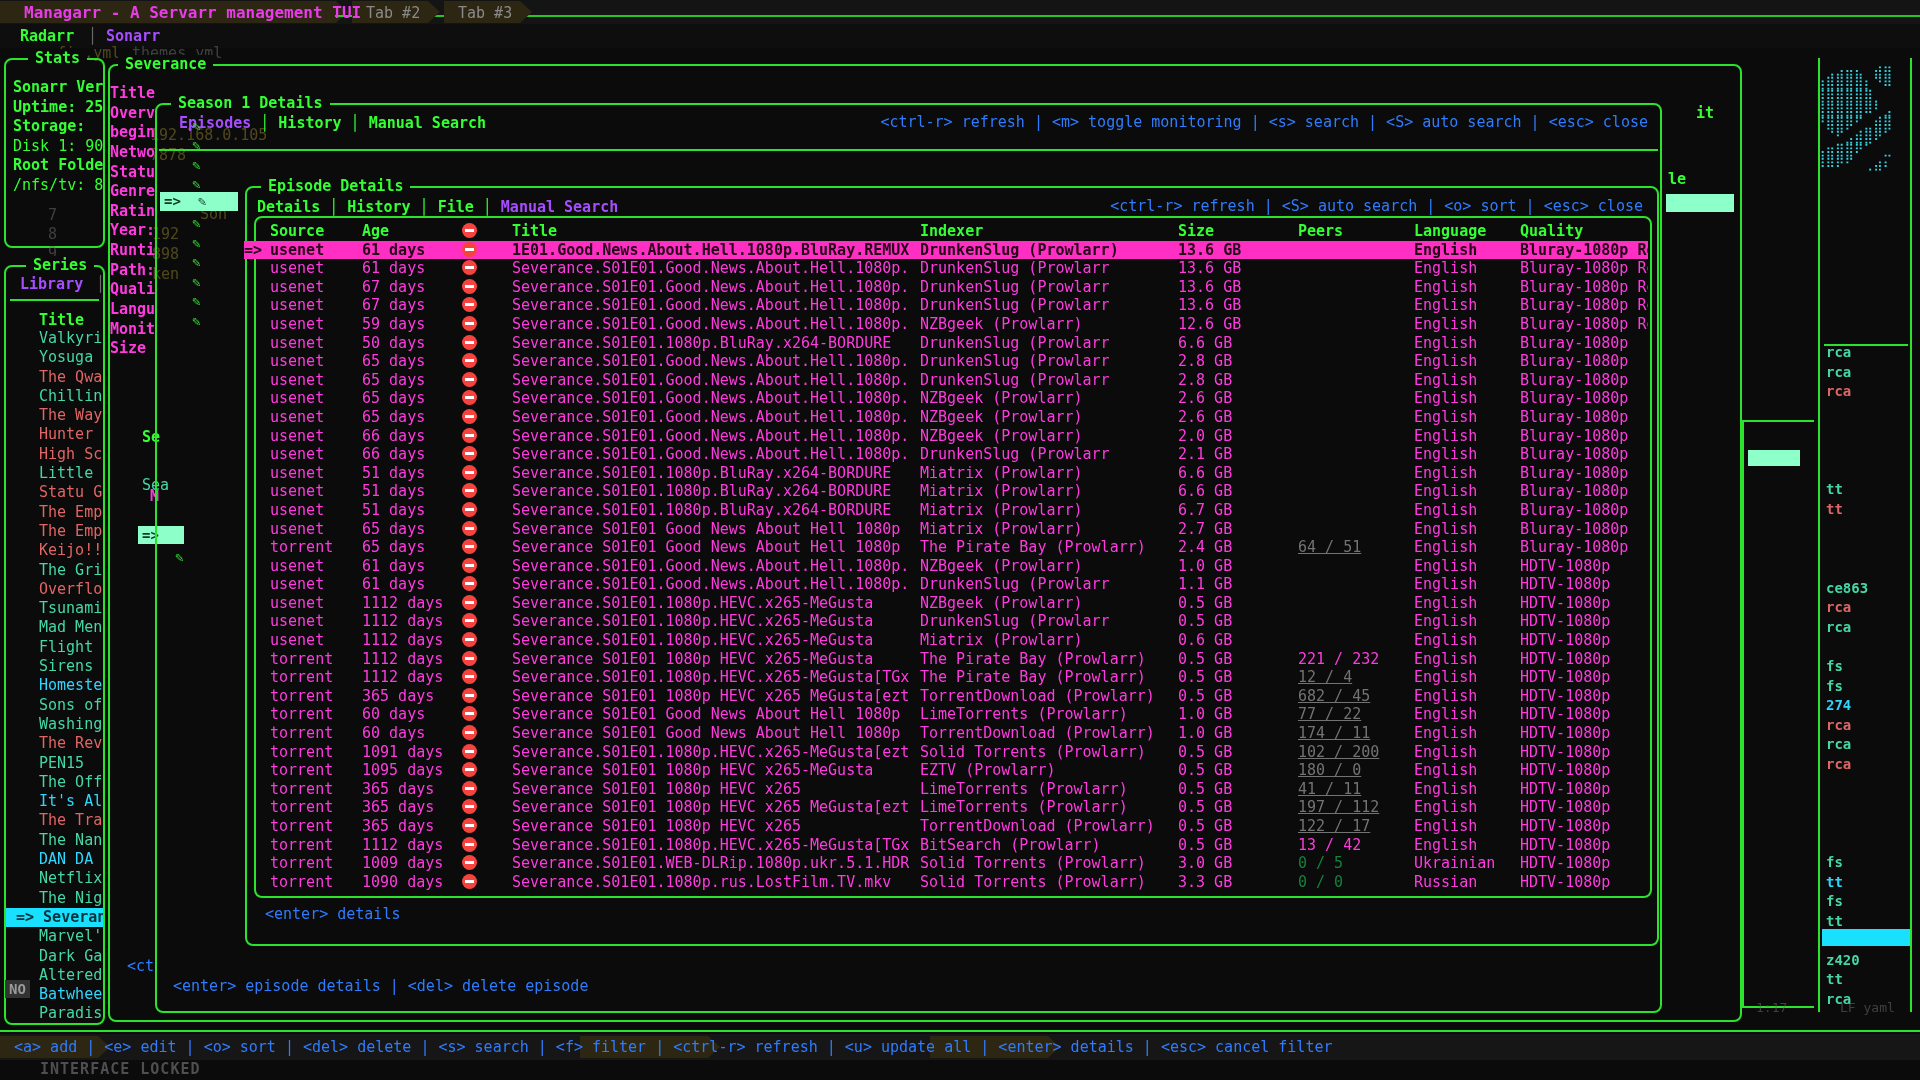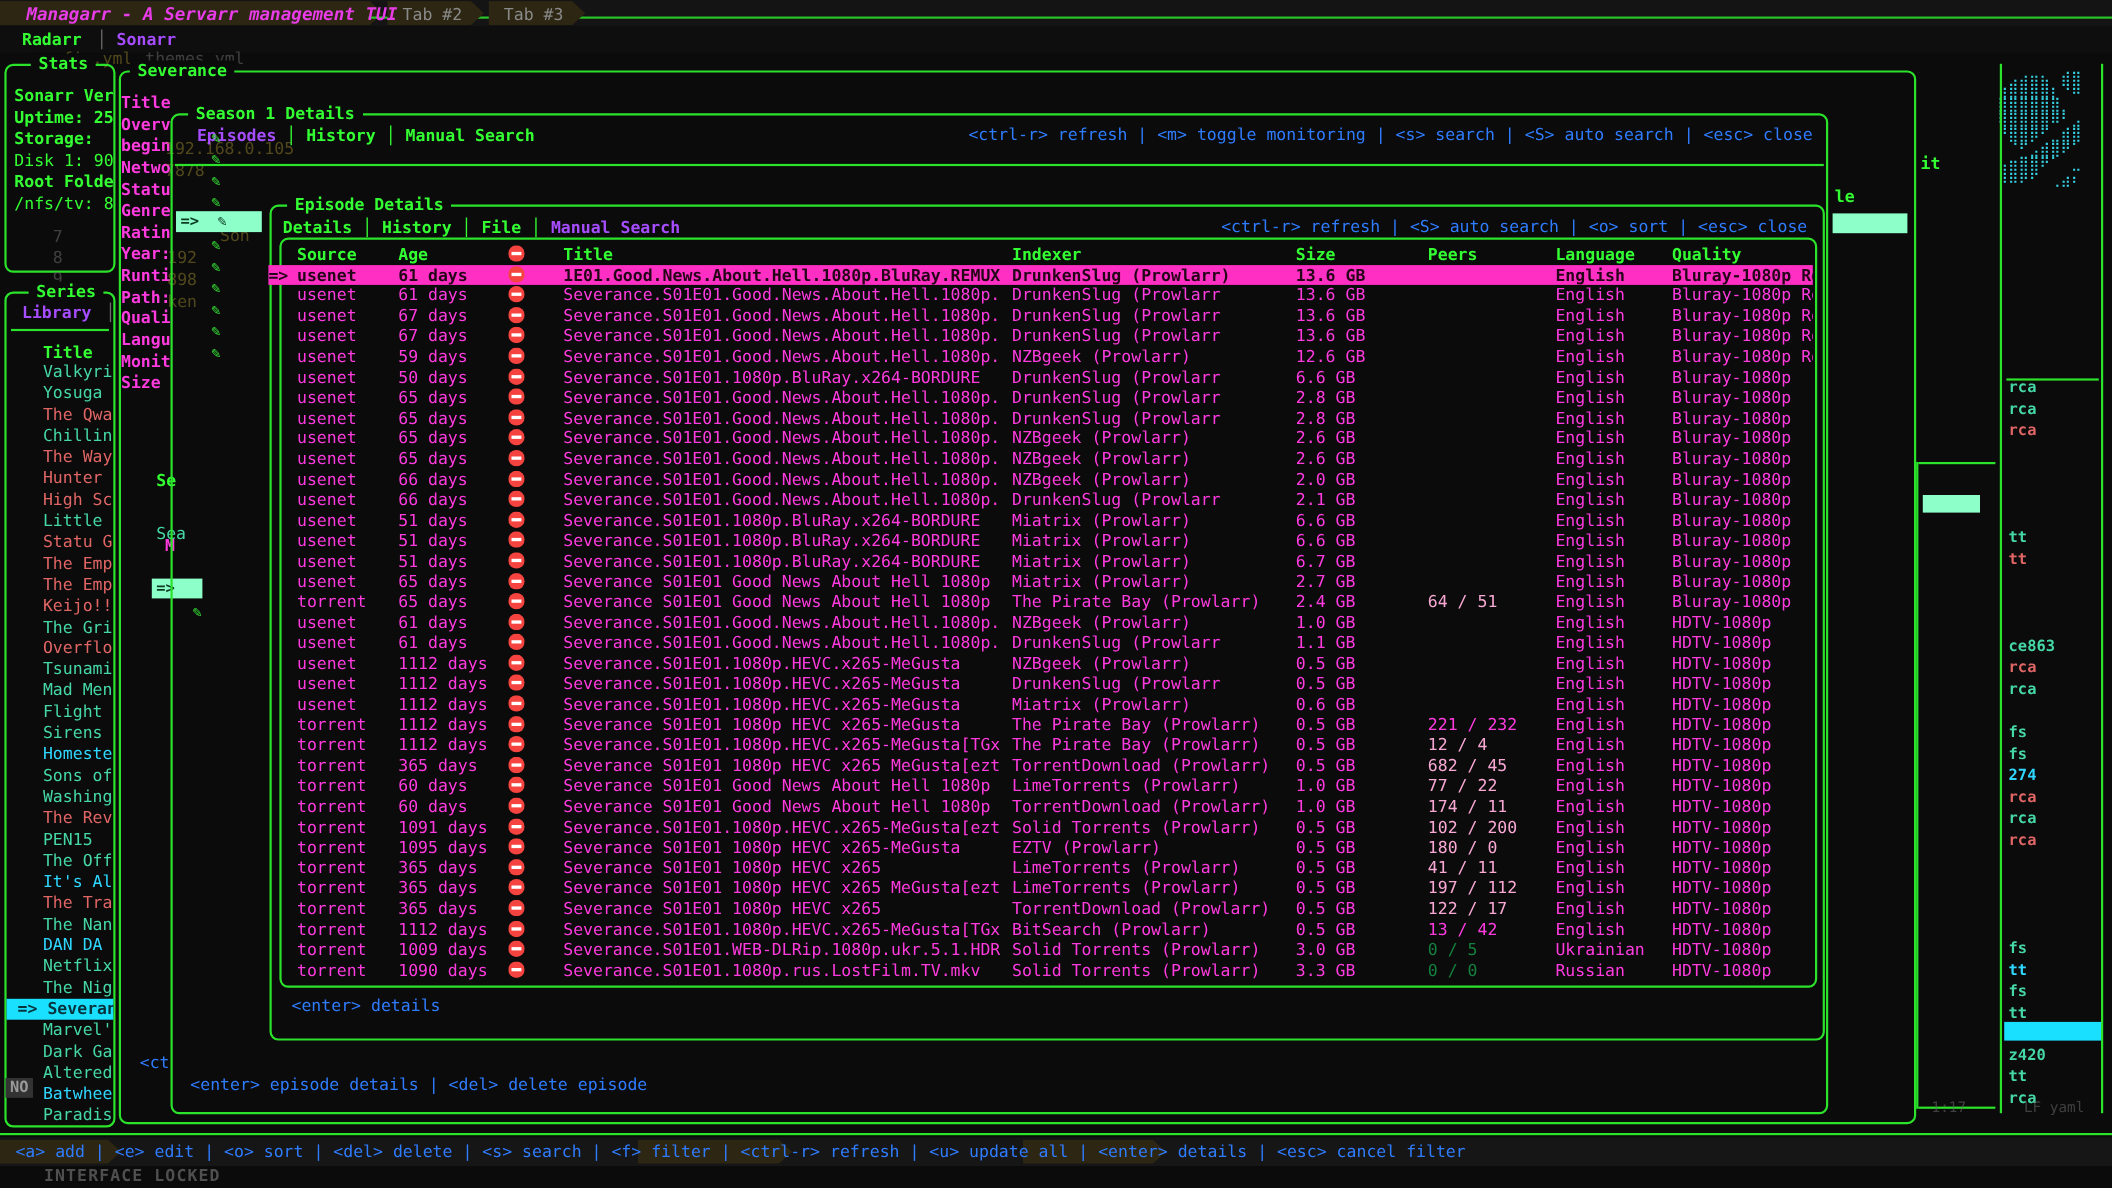--- a/index.html
+++ b/index.html
@@ -24,37 +24,37 @@
   .green { color:var(--green); } .teal { color:var(--teal); } .red { color:var(--red); }
   .cyan { color:var(--cyan); } .pink { color:var(--pink); } .purple { color:var(--purple); }
   .blue { color:var(--blue); } .olive { color:var(--olive); } .grey { color:var(--grey); }
   .faint { opacity:.55; }
 
   
   .topbar { position:absolute; left:0; top:0; width:1920px; height:24px; background:#141414; }
   .chev { position:absolute; top:1px; height:22px; background:#2c2612;
     clip-path:polygon(0 0, calc(100% - 12px) 0, 100% 50%, calc(100% - 12px) 100%, 0 100%); }
   .topline { position:absolute; top:15px; left:335px; width:1585px; height:2px; background:var(--green-border); opacity:.85; }
-  .app-title { position:absolute; left:24px; top:3px; font-size:16px; font-style:italic; font-weight:bold;
+  .app-title { position:absolute; left:24px; top:3px; font-size:16px; font-weight:bold;
     color:#e83ce8; z-index:3; }
   .ztab { position:absolute; top:4px; font-size:15px; color:#8a8a8a; z-index:2; }
 
   
   .servarr-row { position:absolute; left:0; top:24px; width:1920px; height:24px; background:#0e0e0e; }
 
   
   .etable { position:absolute; left:244px; top:222px; width:1404px; }
   .erow { display:grid; grid-template-columns:26px 92px 100px 50px 408px 258px 120px 116px 106px 1fr;
     height:18.6px; line-height:18.6px; font-size:15px; color:var(--pink); white-space:nowrap; }
   .erow > div { overflow:hidden; }
   .erow.hdr { color:var(--green); font-weight:bold; }
   .erow.sel { background:var(--pink-sel); color:#250518; font-weight:bold; }
   .no-ico { display:inline-block; width:15px; height:15px; border-radius:50%;
     background:linear-gradient(#fff,#fff) center/9px 3px no-repeat, #f5443f; vertical-align:-2px; }
-  .peers-g { color:#f9a8d4; } .peers-p { color:var(--pink); } .peers-r { color:#15803d; }
+  .peers-g { color:#737373;text-decoration:underline; } .peers-p { color:var(--pink); } .peers-r { color:#15803d; }
 
   
   .series-item { height:19.3px; line-height:19.3px; font-size:15px; padding-left:33px; white-space:nowrap; overflow:hidden; }
   .series-item.sel { background:#1ae0ff; color:#06333c; font-weight:bold; padding-left:10px; }
 
   .stats-line { height:19.6px; line-height:19.6px; font-size:15px; color:var(--green); padding-left:7px; white-space:nowrap; overflow:hidden; }
 
   .sev-label { height:19.63px; line-height:19.63px; font-size:15px; font-weight:bold; color:var(--pink); white-space:nowrap; }
 
   .pencil { position:absolute; left:192px; color:#35e035; font-size:14px; }
@@ -196,21 +196,21 @@
   <span class="pencil" style="left:175px;top:549px;">✎</span>
   <span class="txt blue" style="left:127px;top:957px;">&lt;ct</span>
 
   <div class="box" style="left:155px;top:103px;width:1507px;height:910px;">
     <div class="box-title" style="left:14px;">Season 1 Details</div>
     <div id="season-tabs" style="position:absolute;left:22px;top:8px;"><span class="purple b" style="font-size: 15px;">Episodes</span><span class="green b" style="font-size: 15px;"> │ </span><span class="green b" style="font-size: 15px;">History</span><span class="green b" style="font-size: 15px;"> │ </span><span class="green b" style="font-size: 15px;">Manual Search</span></div>
     <span class="txt blue" style="right:12px;top:8px;">&lt;ctrl-r&gt; refresh | &lt;m&gt; toggle monitoring | &lt;s&gt; search | &lt;S&gt; auto search | &lt;esc&gt; close</span>
     <div style="position:absolute;left:2px;top:44px;width:1499px;height:2px;background:var(--green-border);"></div>
     <span class="txt blue" style="left:16px;top:872px;">&lt;enter&gt; episode details | &lt;del&gt; delete episode</span>
   </div>
-  <span class="txt green b" style="left:1746px;top:104px;margin-top:36px;">it</span>
+  <span class="txt green b" style="left:1696px;top:104px;">it</span>
   <span class="txt green b" style="left:1668px;top:170px;">le</span>
   <div class="mintchip" style="left:1666px;top:194px;width:68px;height:18px;"></div>
 
   <div id="pencil-col">
       <span class="pencil" style="top: 118px;">✎</span>
       <span class="pencil" style="top: 137px;">✎</span>
       <span class="pencil" style="top: 157px;">✎</span>
       <span class="pencil" style="top: 176px;">✎</span>
       <span class="pencil" style="top: 215px;">✎</span>
       <span class="pencil" style="top: 235px;">✎</span>

